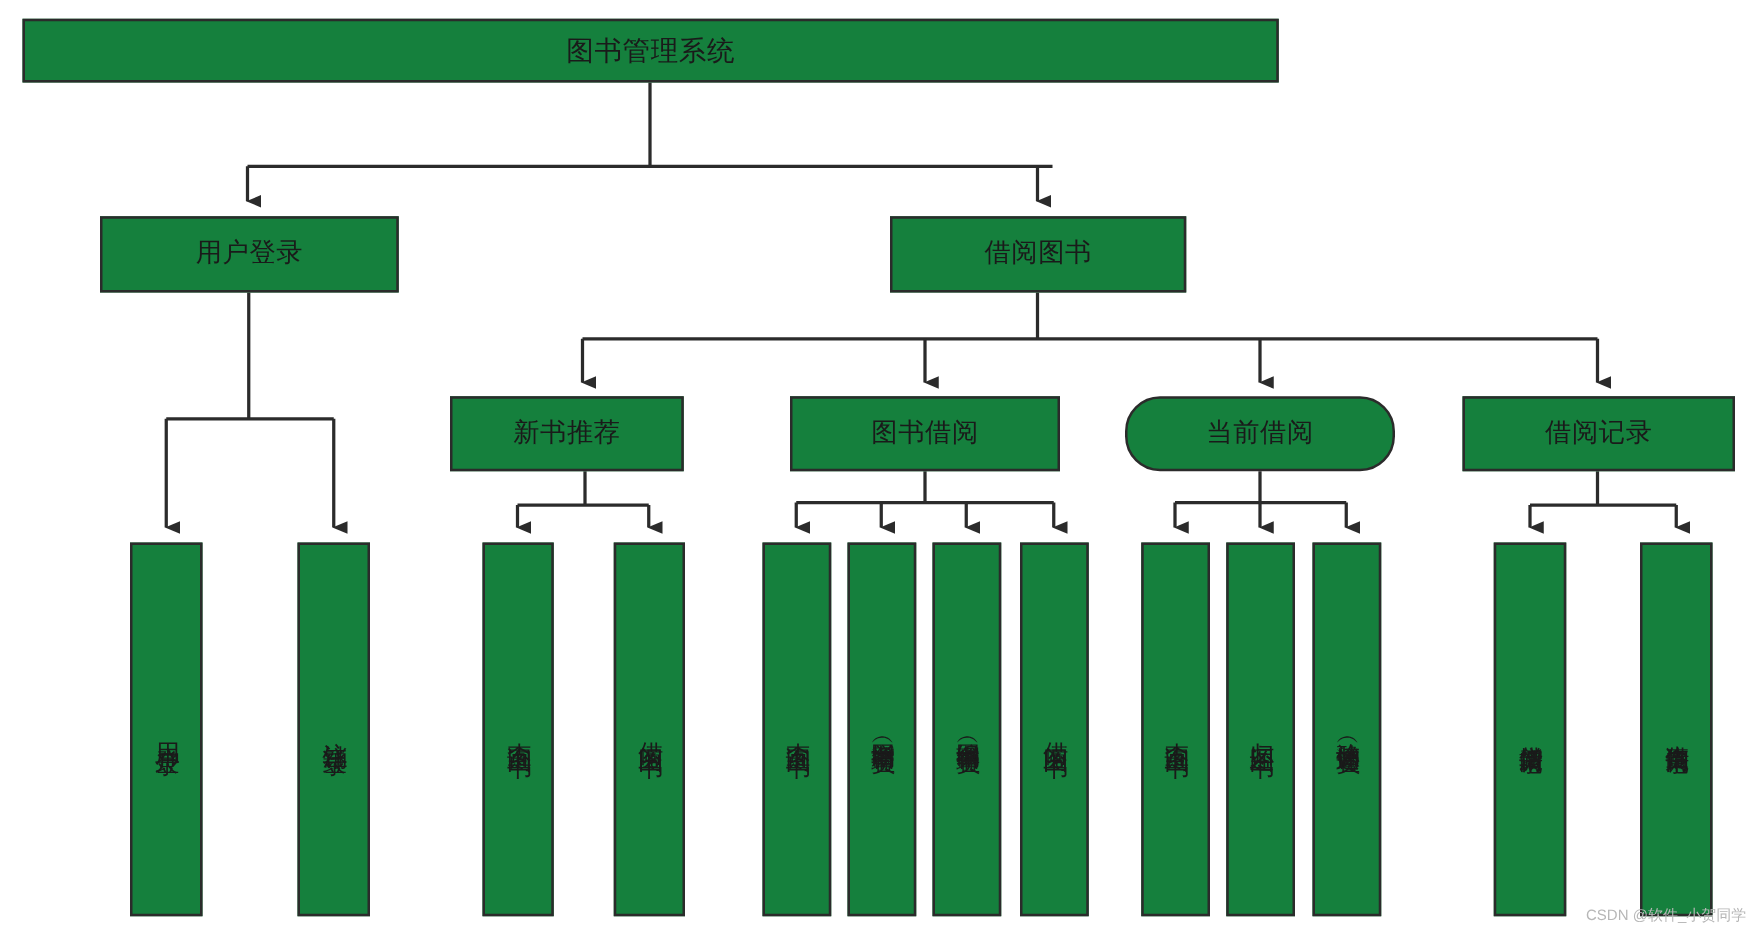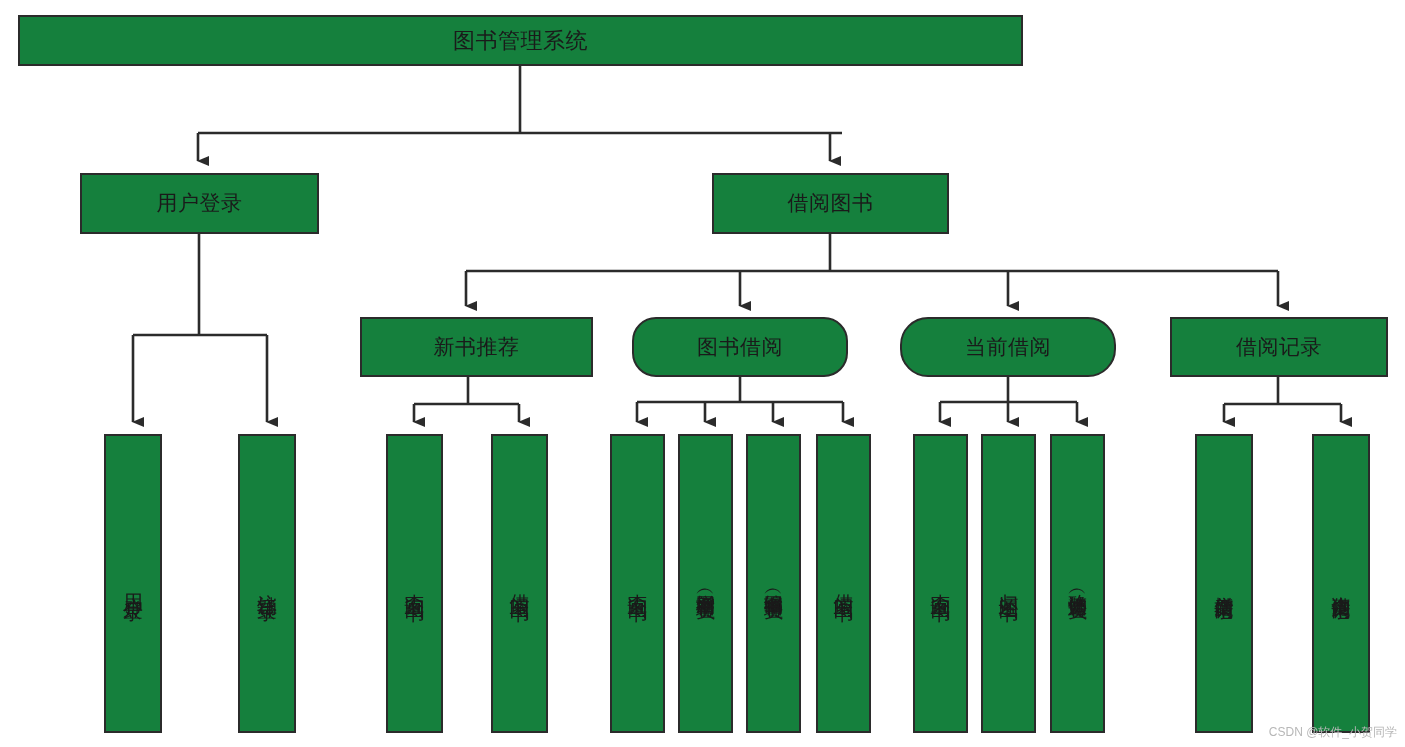--- a/index.html
+++ b/index.html
@@ -132,25 +132,25 @@
   </div>
 
   <div class="node" style="left:80px; top:173px; width:239px; height:61px;">
     <span class="lbl">用户登录</span>
   </div>
 
   <div class="node" style="left:712px; top:173px; width:237px; height:61px;">
     <span class="lbl">借阅图书</span>
   </div>
 
-  <div class="node" style="left:360px; top:317px; width:233px; height:60px;">
+  <div class="node" style="left:360px; top:317px; width:187px; height:60px;">
     <span class="lbl">新书推荐</span>
   </div>
 
-  <div class="node" style="left:632px; top:317px; width:216px; height:60px;border-radius:24px;">
+  <div class="node" style="left:632px; top:317px; width:216px; height:60px;">
     <span class="lbl">图书借阅</span>
   </div>
 
   <div class="node" style="left:900px; top:317px; width:216px; height:60px;border-radius:28px;">
     <span class="lbl">当前借阅</span>
   </div>
 
   <div class="node" style="left:1170px; top:317px; width:218px; height:60px;text-align:center;">
     <span class="lbl">借阅记录</span>
   </div>

